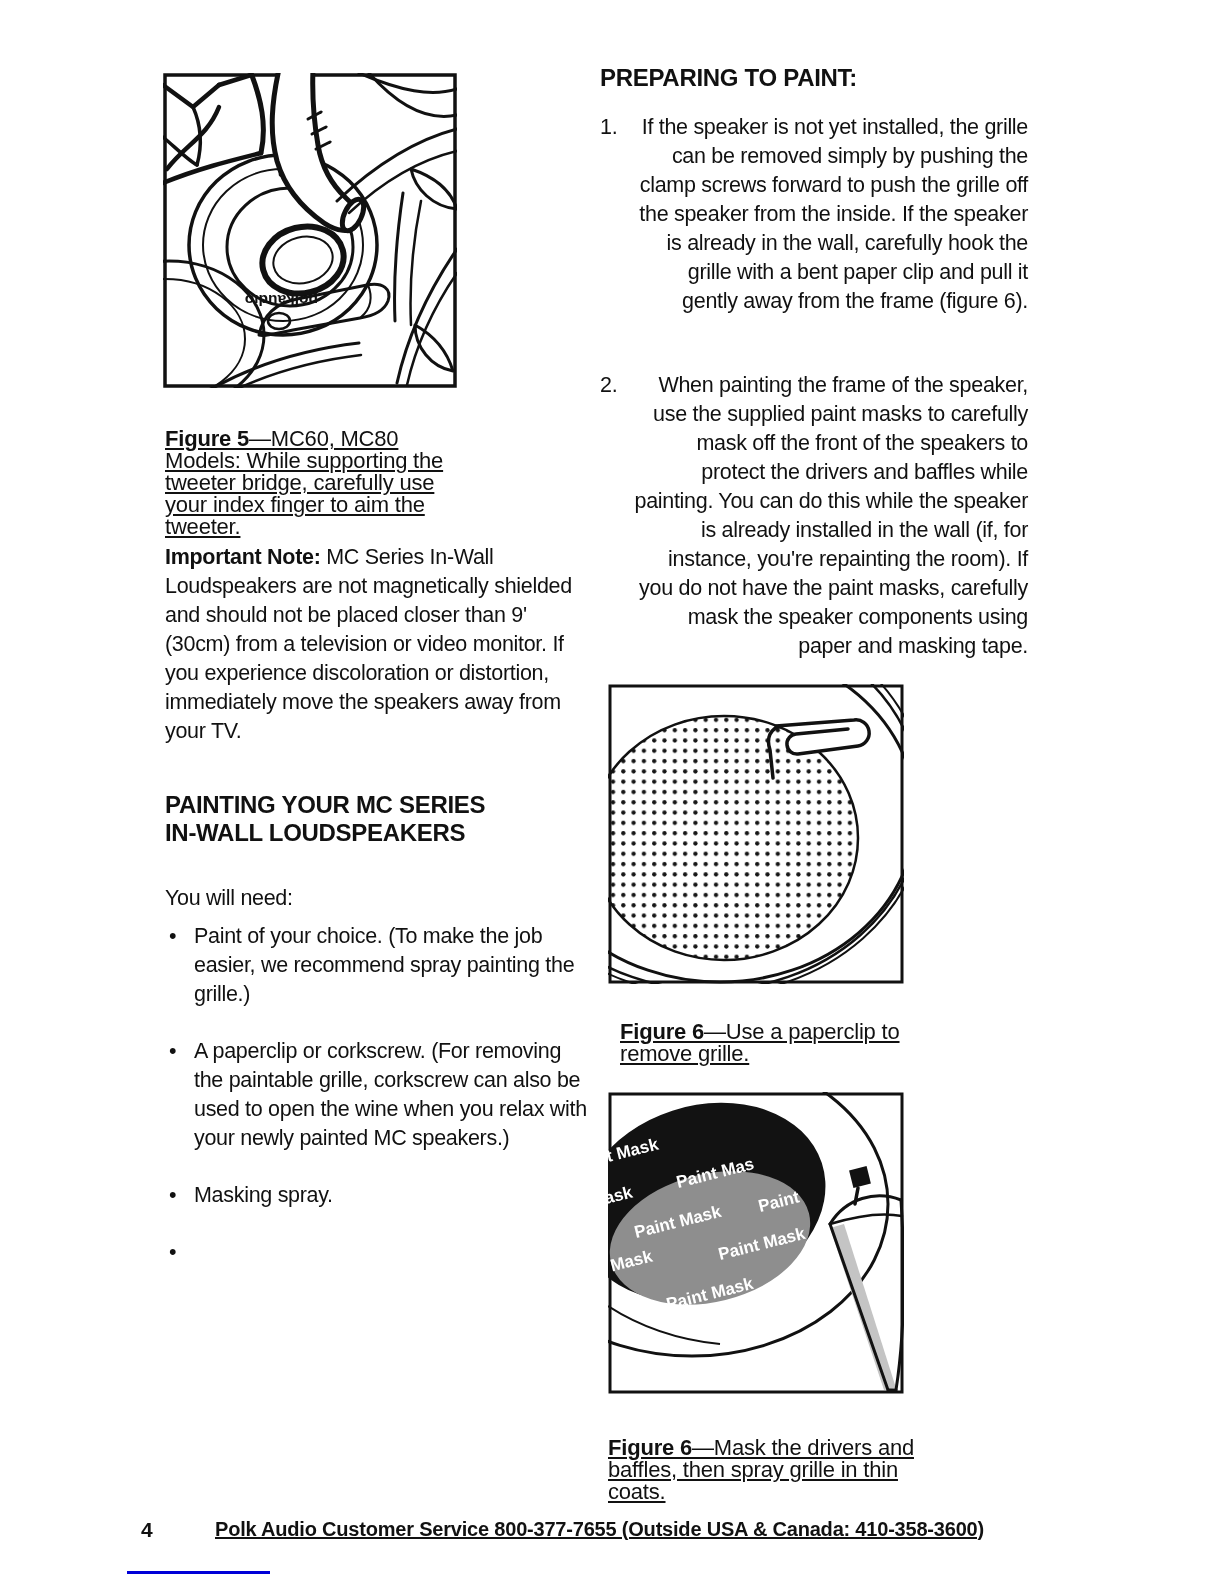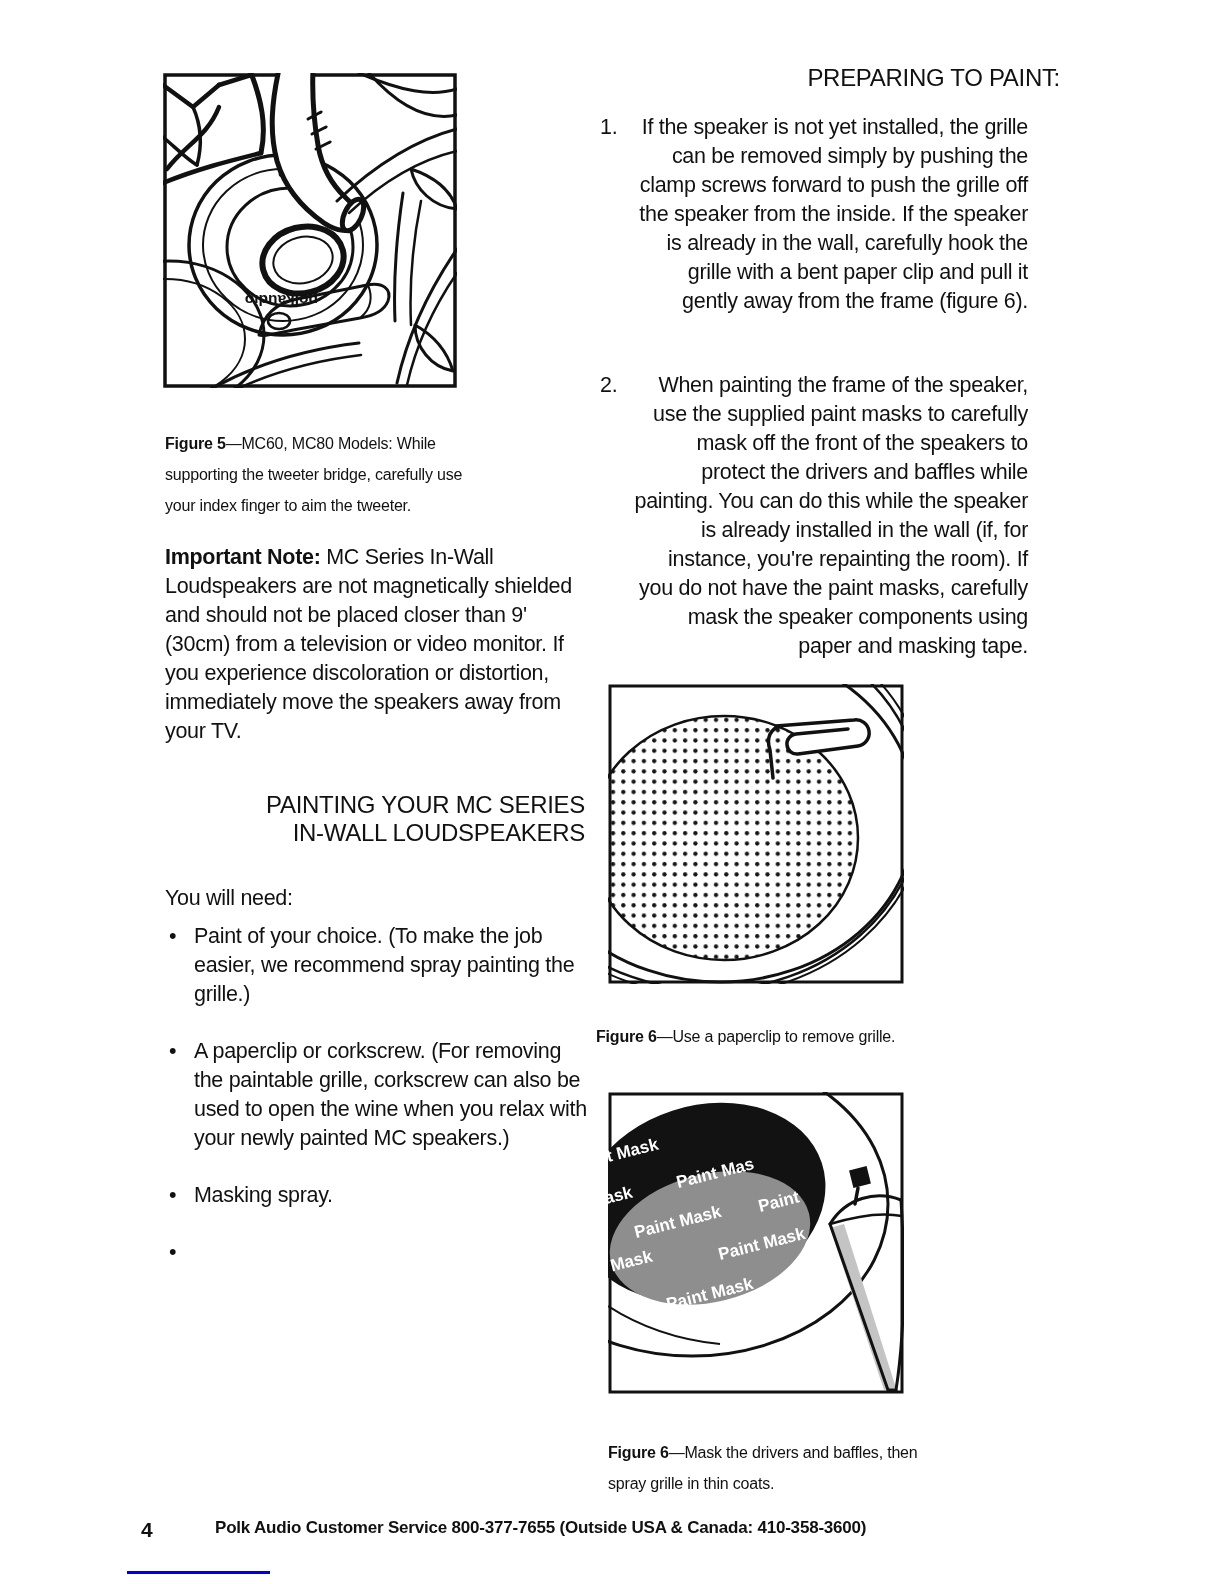--- a/index.html
+++ b/index.html
@@ -1,30 +1,30 @@
 <!DOCTYPE html>
 <html><head>
 <meta charset="utf-8">
 <style>
   html,body{margin:0;padding:0;background:#ffffff;}
   .page{position:relative;width:1224px;height:1584px;background:#ffffff;overflow:hidden;
         font-family:"Liberation Sans",sans-serif;color:#111;}
   .abs{position:absolute;}
   .body-text{font-size:21.5px;line-height:29px;letter-spacing:-0.3px;}
-  .caption{font-size:16px;line-height:31px;letter-spacing:-0.2px;}
+  .caption{font-size:22px;line-height:22px;letter-spacing:-0.2px;text-decoration:underline;}
   .caption b{font-weight:700;}
-  .h1{font-size:24px;line-height:27.5px;font-weight:400;letter-spacing:-0.3px;text-align:right;}
+  .h1{font-size:24px;line-height:27.5px;font-weight:700;letter-spacing:-0.3px;}
   .bullets{list-style:none;margin:0;padding:0;width:424px;}
   .bullets li{position:relative;padding-left:27px;margin-bottom:28px;}
   .bullets .marker{position:absolute;left:2px;top:0;}
   .step{display:flex;width:440px;}
   .step-num{flex:none;width:30px;}
   .step-text{width:398px;text-align:right;}
   .footer-num{font-size:21px;font-weight:700;letter-spacing:-0.2px;}
-  .footer-text{font-size:17px;font-weight:700;letter-spacing:-0.2px;}
+  .footer-text{font-size:20px;font-weight:700;letter-spacing:-0.2px;text-decoration:underline;}
   .rule{background:#0000d8;height:3px;width:143px;}
   svg{display:block;}
   svg text{font-family:"Liberation Sans",sans-serif;}
 </style>
 </head>
 <body>
 
 <div class="page">
 
   <div class="abs" style="left:163px;top:73px;width:294px;height:315px">
@@ -159,21 +159,21 @@
         <ellipse cx="116" cy="154" rx="134" ry="122" fill="url(#dotpat)" stroke="#111" stroke-width="2.5"></ellipse>
 
         <g transform="translate(160,30)">
           <path d="M14,12 C2,14 -2,24 2,36 L5,64" stroke-width="3.5"></path>
           <path d="M8,12 L86,6 A13,13 0 1 1 90,32 L30,40 A10,10 0 1 1 28,20 L80,15" fill="#fff" stroke-width="3.5"></path>
         </g>
       </g>
     </svg>
   </div>
 
-  <div class="abs caption" style="left:596px;top:1021px;width:340px">
+  <div class="abs caption" style="left:620px;top:1021px;width:340px">
     <b>Figure 6</b><span>—Use a paperclip to remove grille.</span>
   </div>
 
   <div class="abs" style="left:608px;top:1092px;width:296px;height:302px">
     <svg viewBox="0 0 296 302" width="296" height="302">
       <defs>
           <clipPath id="c7">
             <rect x="0" y="0" width="296" height="302"></rect>
           </clipPath>
         </defs>

